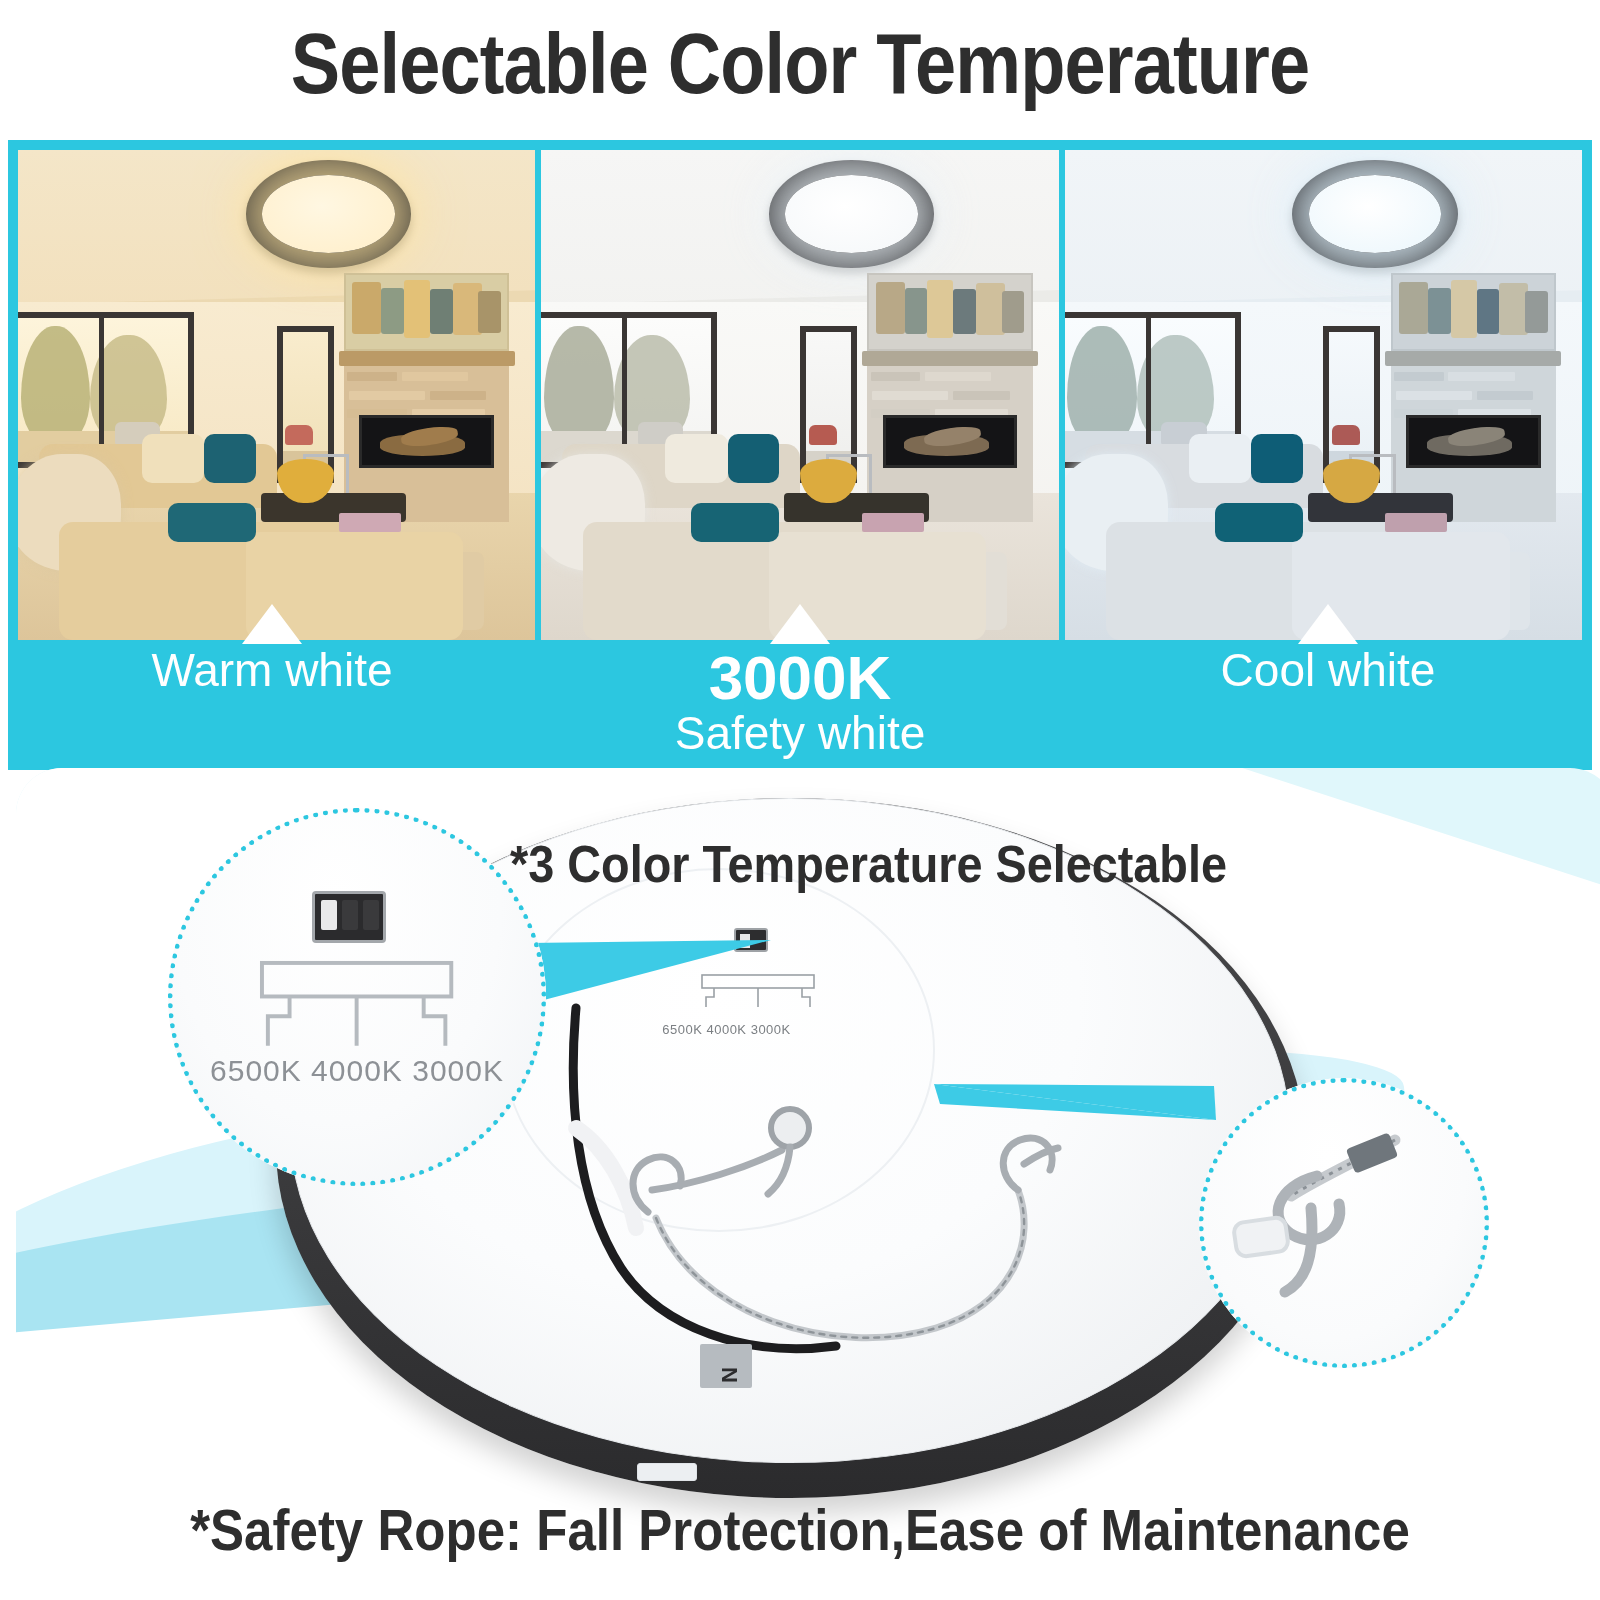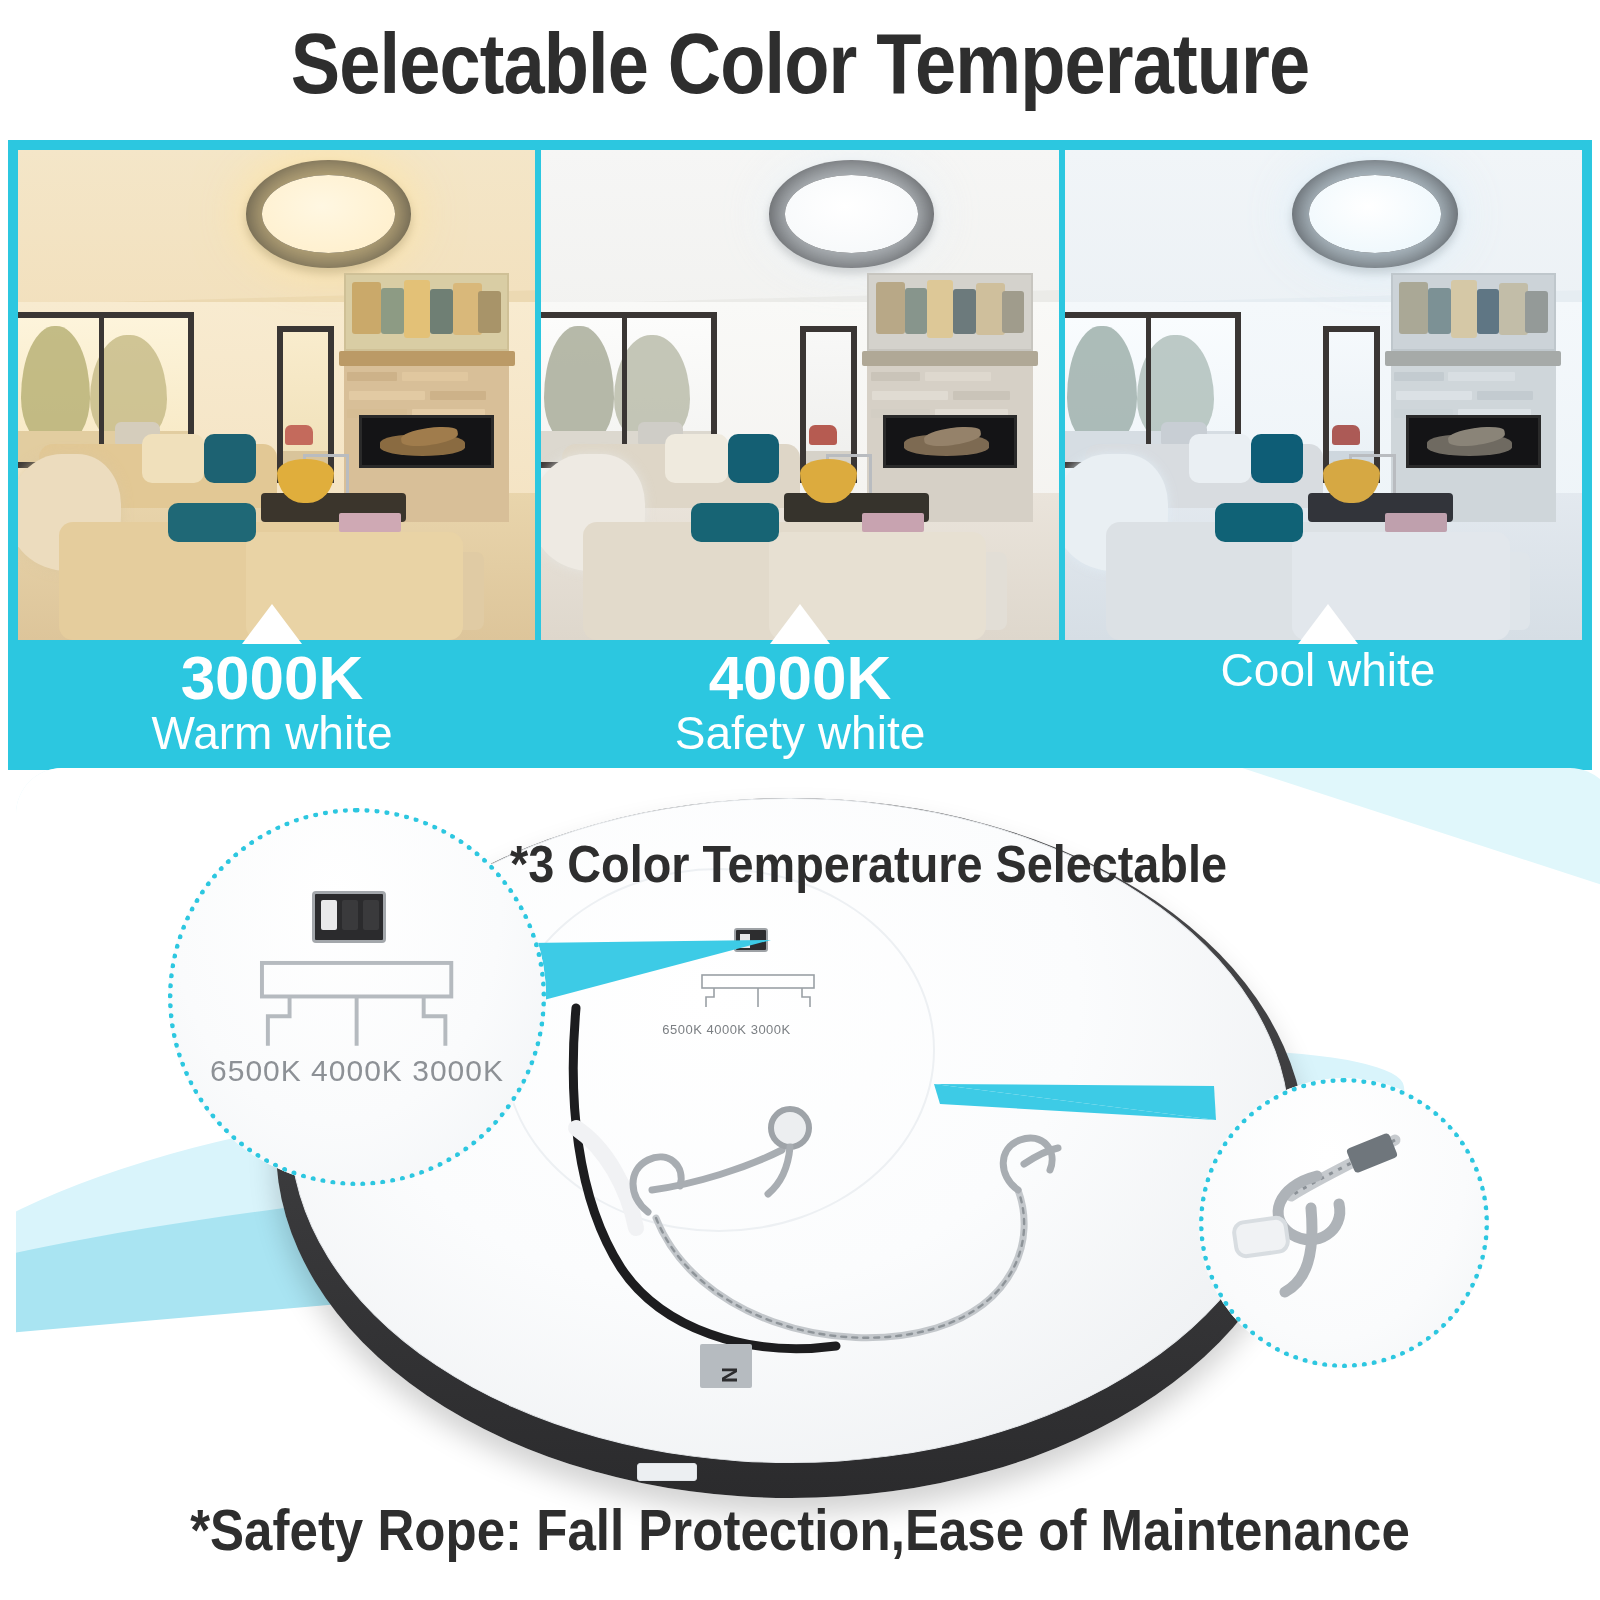--- a/index.html
+++ b/index.html
@@ -581,27 +581,26 @@
         <div class="bowl" style="left:50%;top:63%;width:11%;height:9%;background:#d6a843;"></div>
         <div class="book" style="left:62%;top:74%;width:12%;height:4%;background:#bfa0ad;"></div>
       </div>
     </div>
   </div>
 
   <div class="caption-band">
 
     <div class="cap-col">
       <div class="pointer"></div>
-      <div class="k-value">3000K</div>
       <div class="k-name">Warm white</div>
     </div>
 
     <div class="cap-col">
       <div class="pointer"></div>
-      <div class="k-value">4000K</div>
+      <div class="k-value">3000K</div>
       <div class="k-name">Safety white</div>
     </div>
 
     <div class="cap-col">
       <div class="pointer"></div>
       <div class="k-name">Cool white</div>
     </div>
   </div>
 </div>
 

